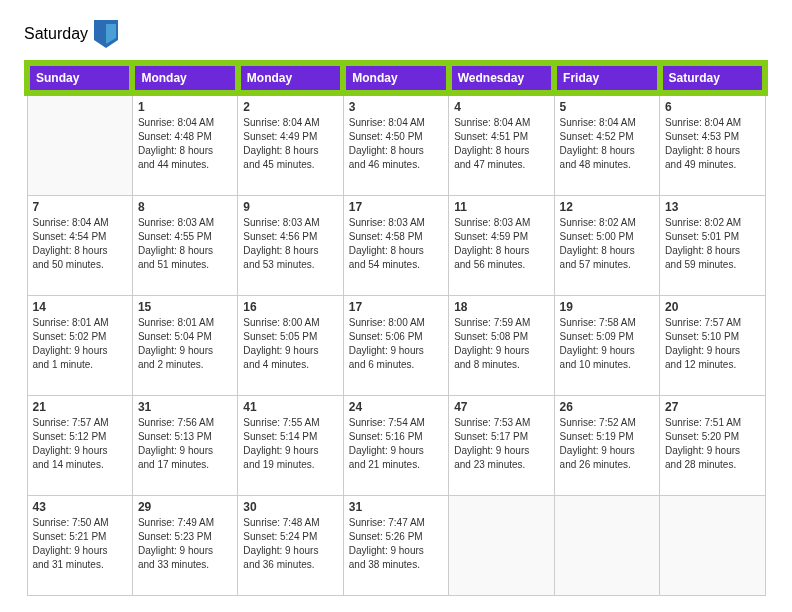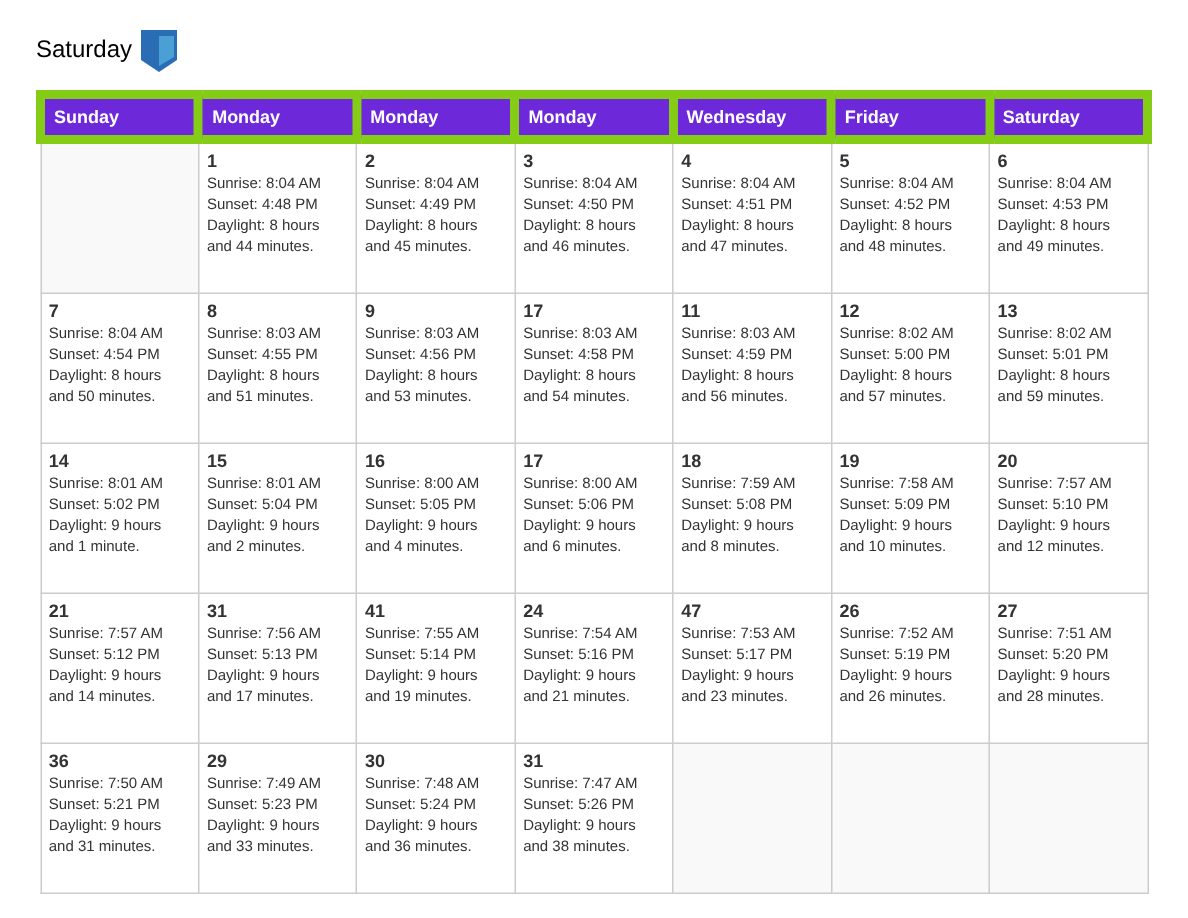--- a/index.html
+++ b/index.html
@@ -240,21 +240,21 @@
             <span class="day-number">26</span>
             <div class="day-info">Sunrise: 7:52 AM<br>Sunset: 5:19 PM<br>Daylight: 9 hours and 26 minutes.</div>
           </td>
           <td>
             <span class="day-number">27</span>
             <div class="day-info">Sunrise: 7:51 AM<br>Sunset: 5:20 PM<br>Daylight: 9 hours and 28 minutes.</div>
           </td>
         </tr>
         <tr>
           <td>
-            <span class="day-number">36</span>
+            <span class="day-number">43</span>
             <div class="day-info">Sunrise: 7:50 AM<br>Sunset: 5:21 PM<br>Daylight: 9 hours and 31 minutes.</div>
           </td>
           <td>
             <span class="day-number">29</span>
             <div class="day-info">Sunrise: 7:49 AM<br>Sunset: 5:23 PM<br>Daylight: 9 hours and 33 minutes.</div>
           </td>
           <td>
             <span class="day-number">30</span>
             <div class="day-info">Sunrise: 7:48 AM<br>Sunset: 5:24 PM<br>Daylight: 9 hours and 36 minutes.</div>
           </td>

